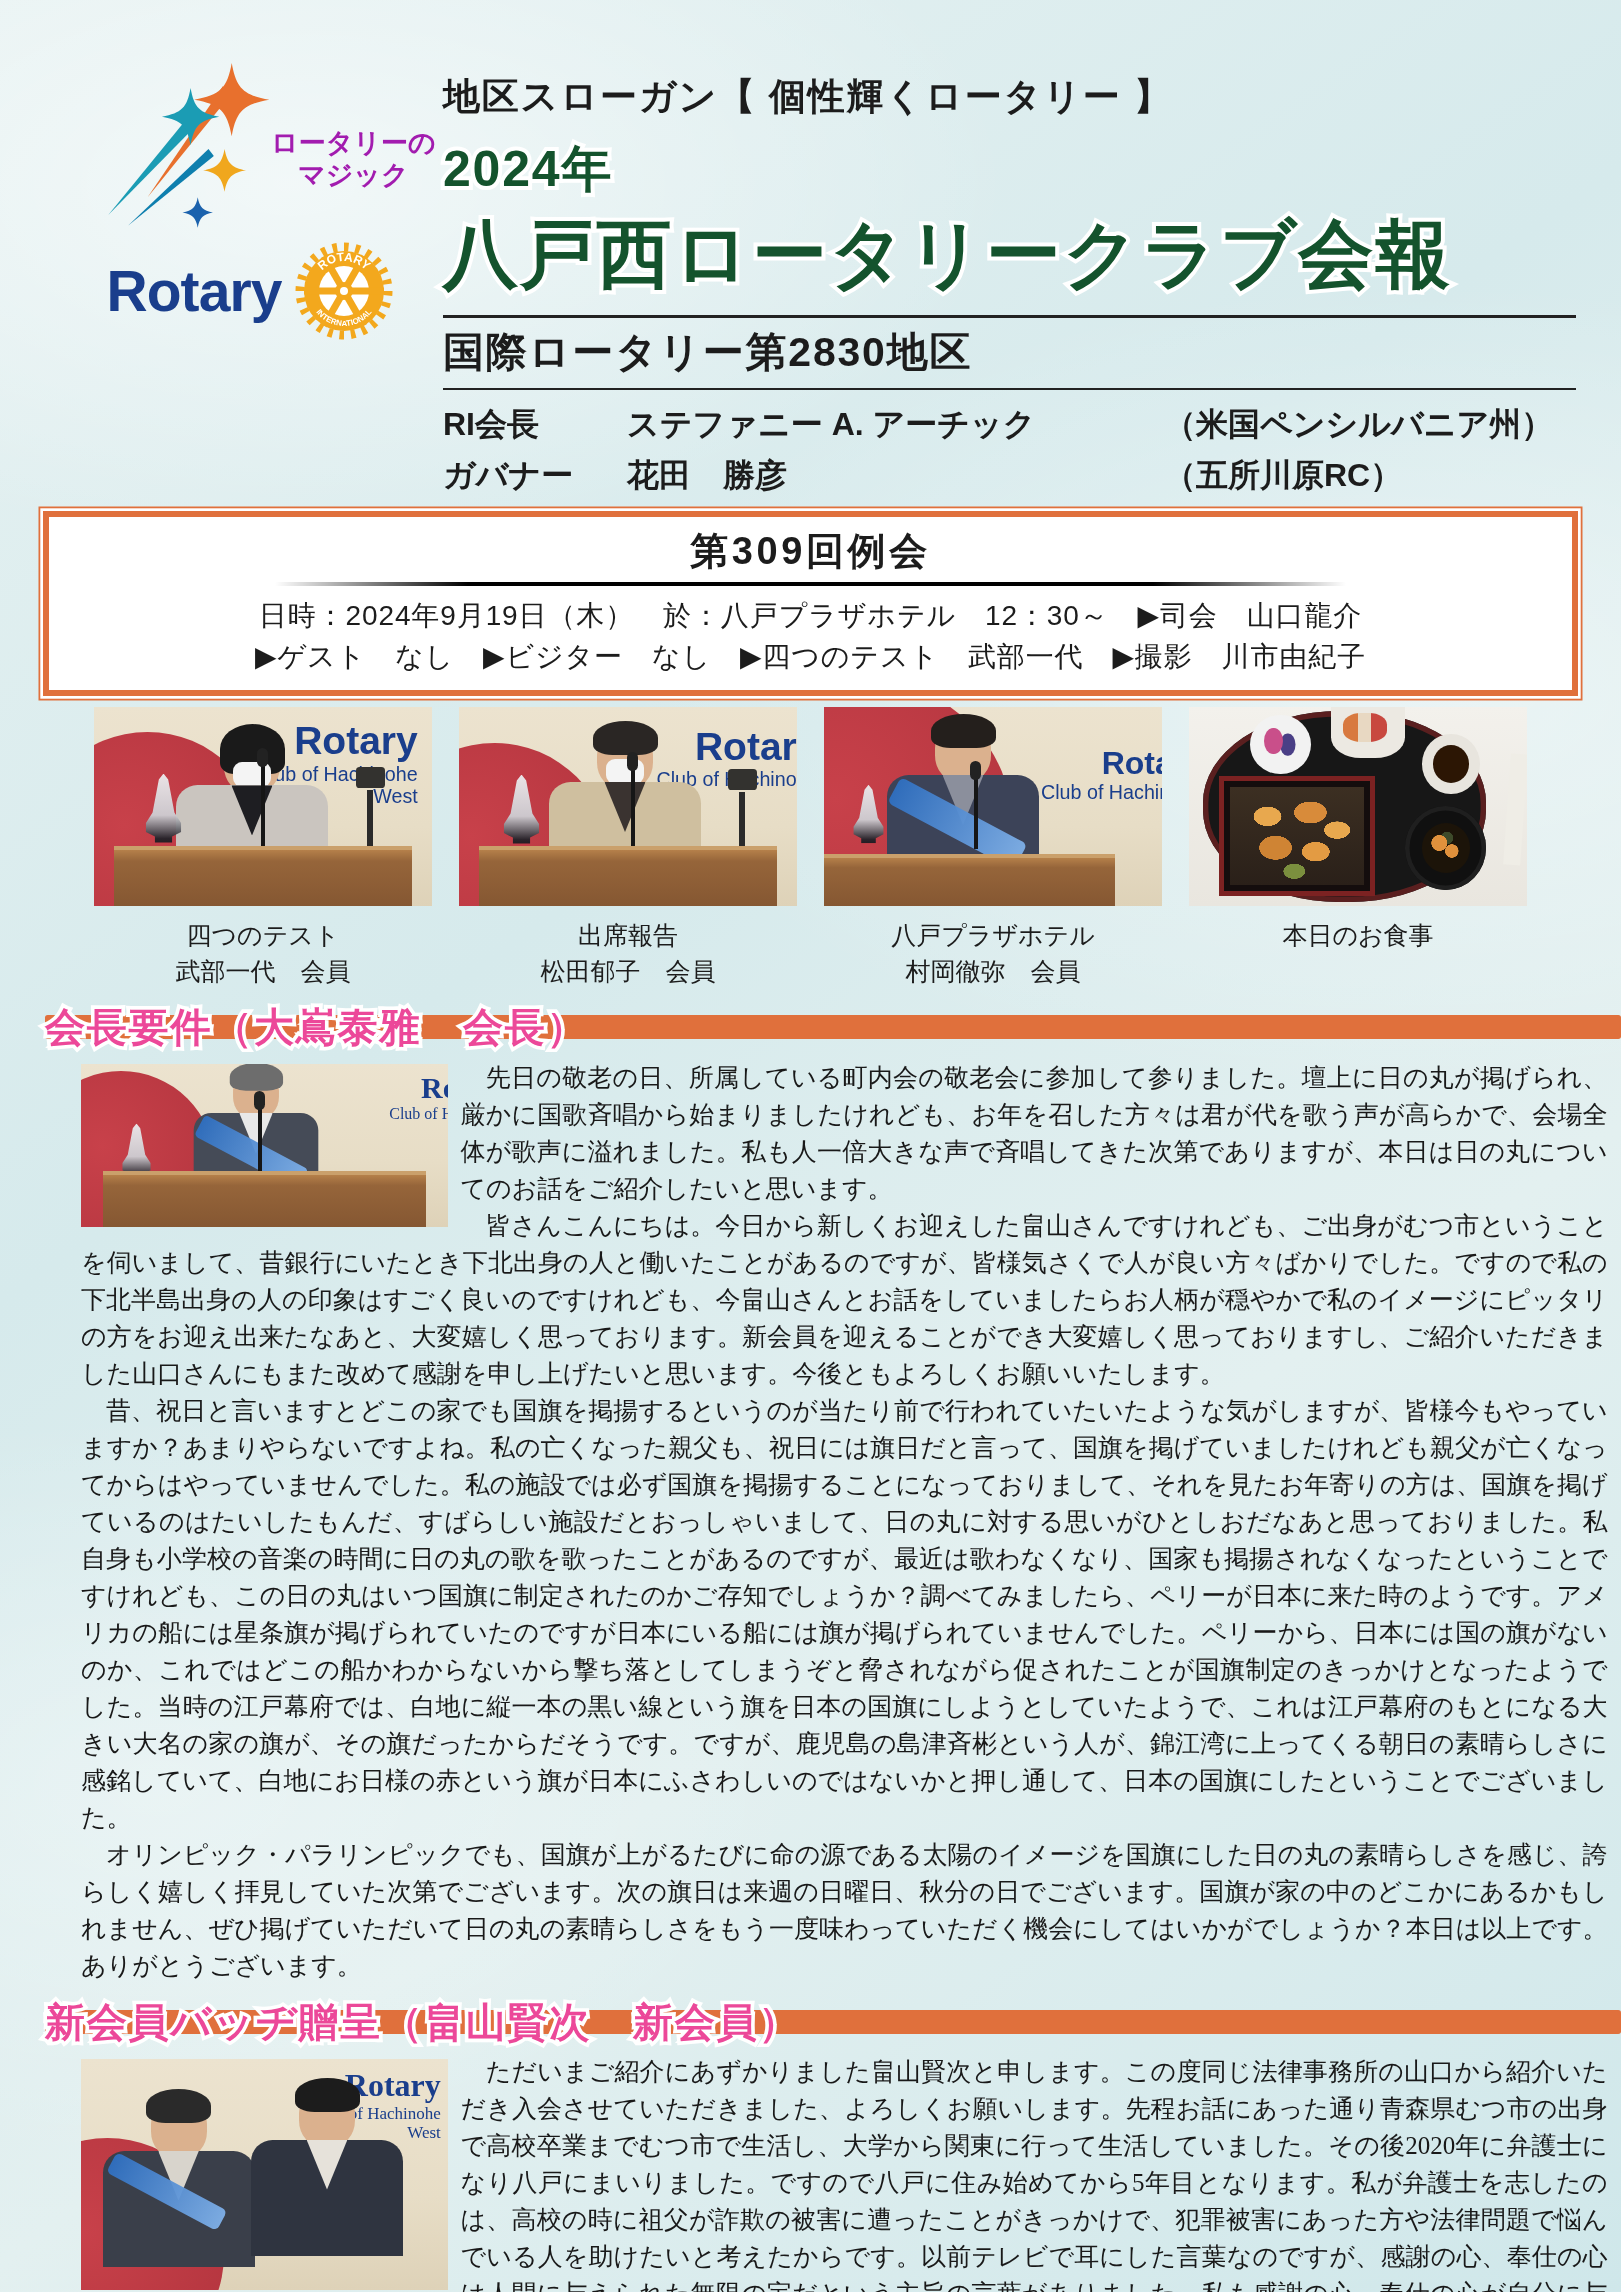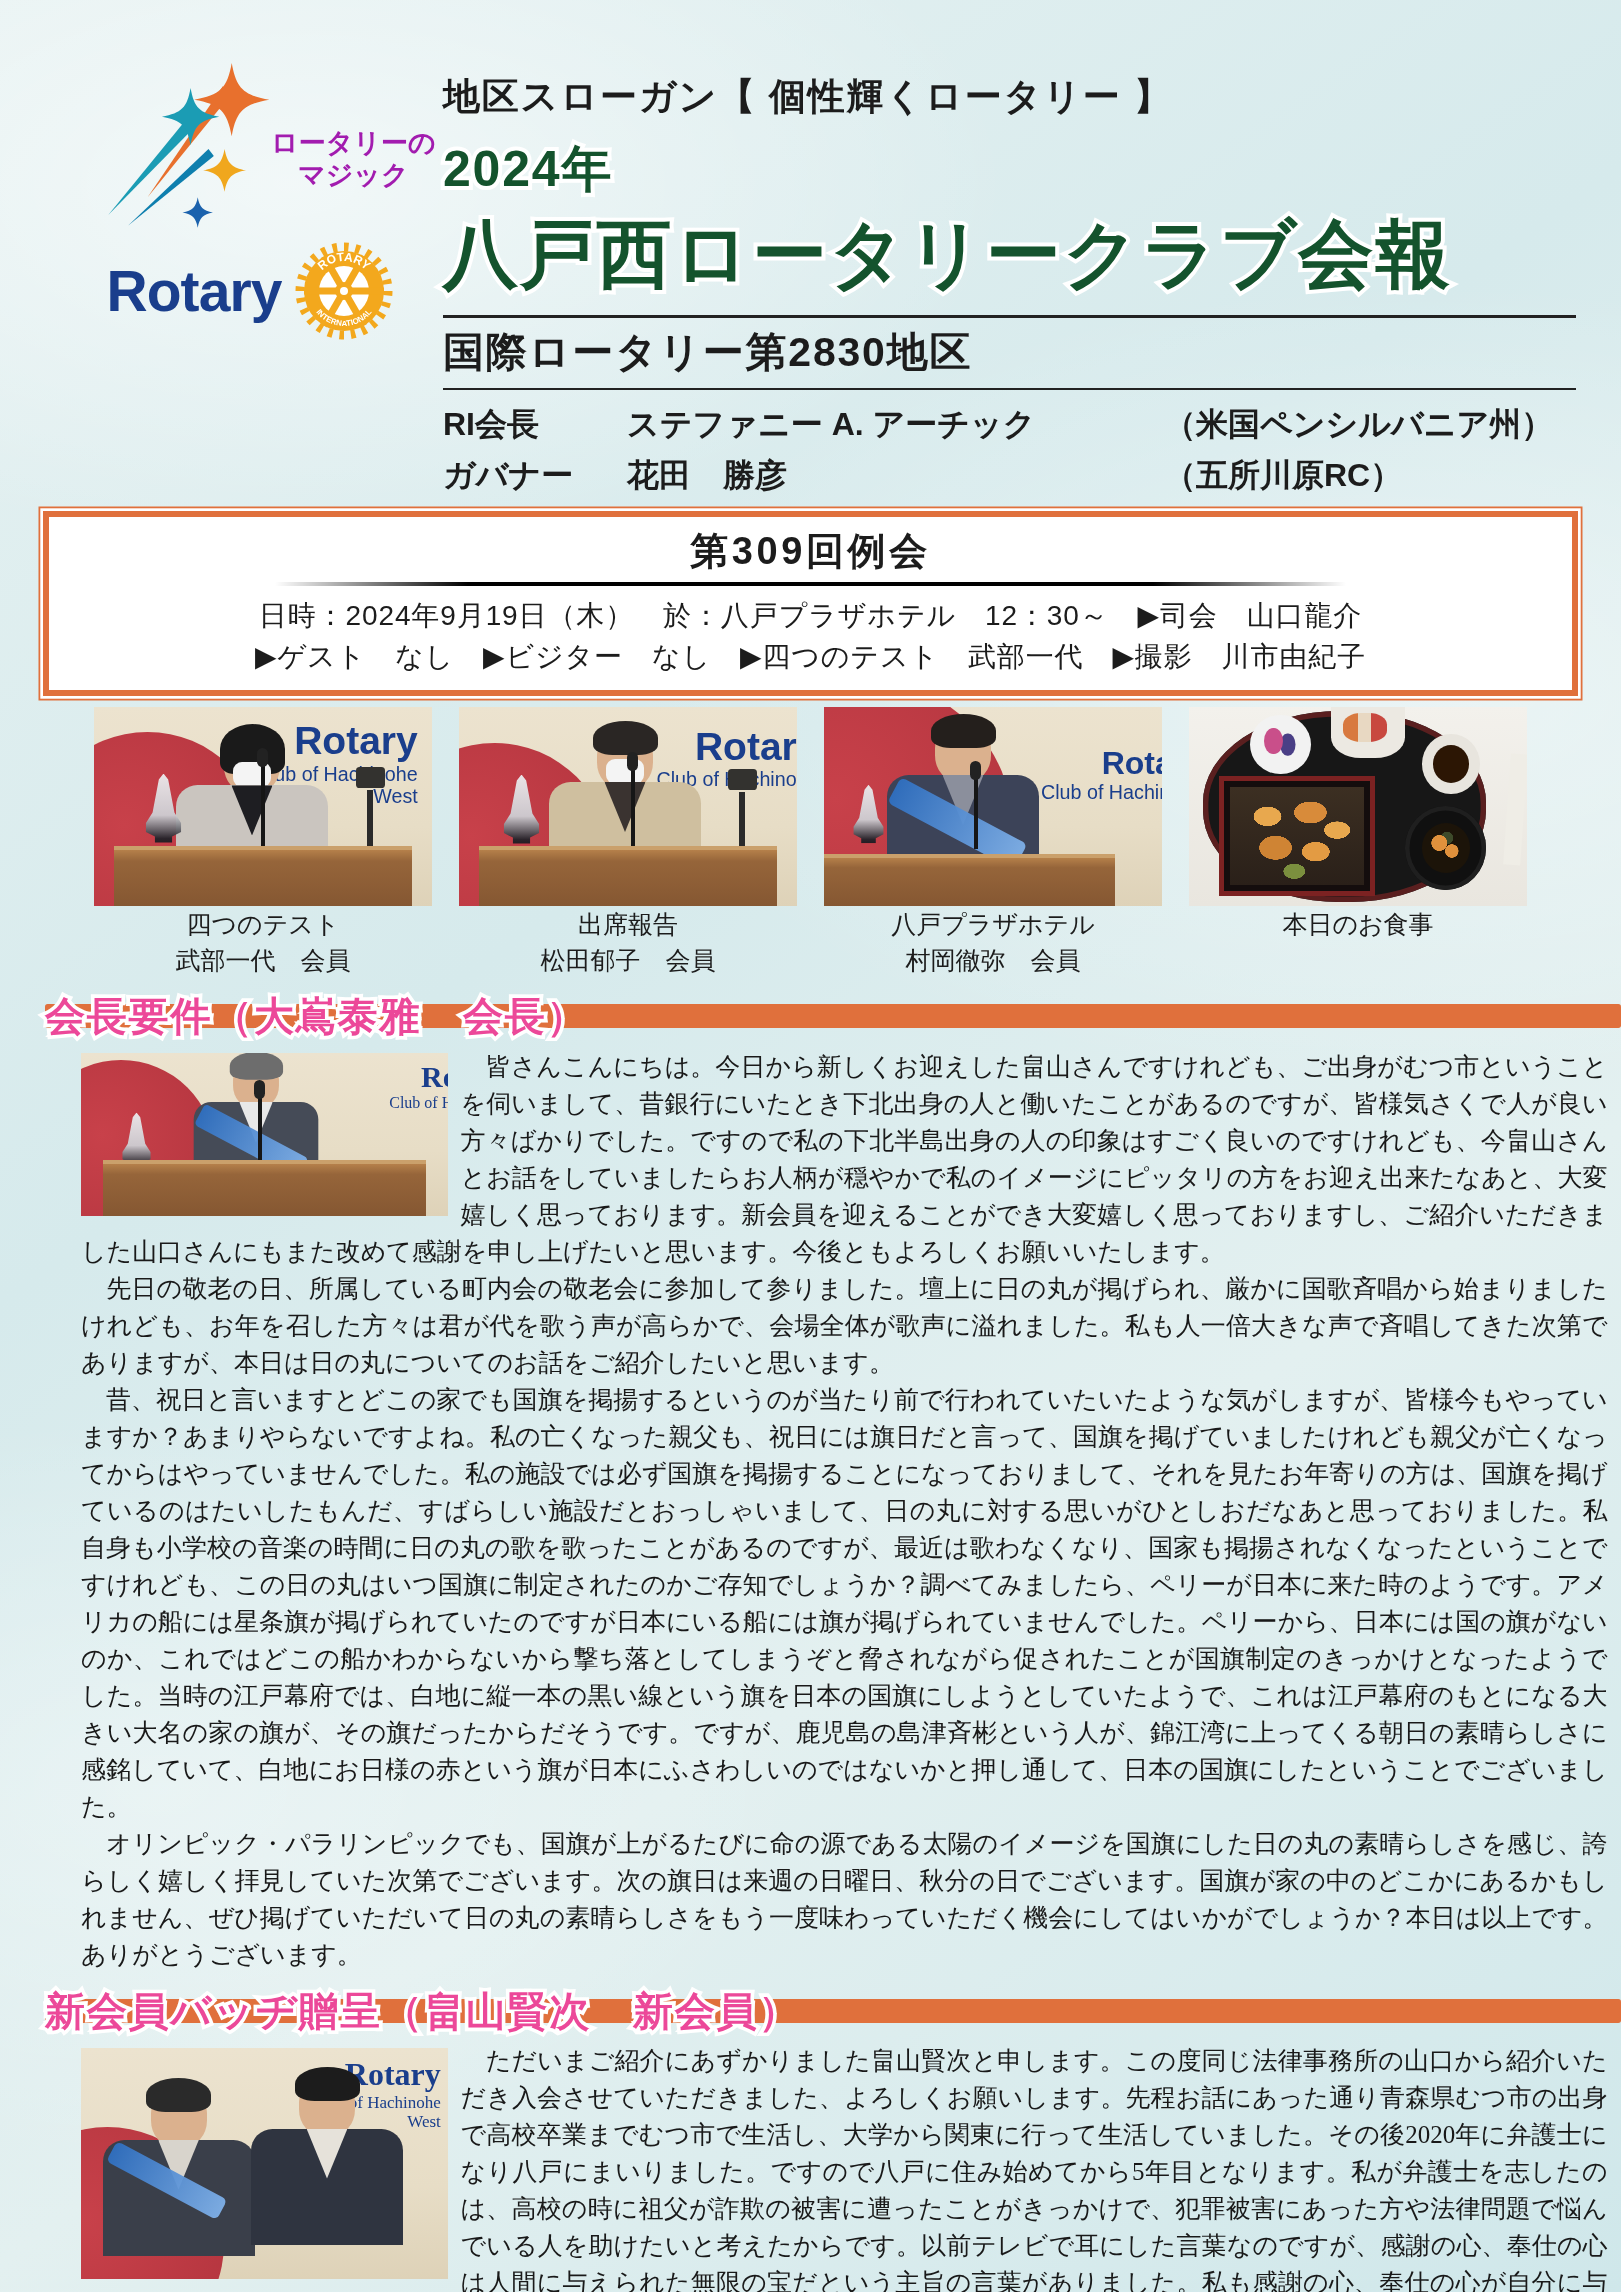--- a/index.html
+++ b/index.html
@@ -44,21 +44,21 @@
     padding:9px 18px 12.5px; text-align:center;
   }
   .meeting-title { font-size:38px; font-weight:600; letter-spacing:3.6px; }
   .meeting-divider { height:4.5px; width:72%; margin:5.4px auto 9px;
     background:linear-gradient(90deg, rgba(0,0,0,0), #000 18%, #000 82%, rgba(0,0,0,0)); }
   .meeting-line { font-size:28px; font-weight:500; line-height:41px; letter-spacing:0.9px; }
   
   .strip { display:flex; gap:27px; margin:10.7px 94px 0; }
   .strip figure { width:338px; }
   .strip .scene { height:199px; }
-  figcaption { text-align:center; font-size:25px; font-weight:500; line-height:36px; margin-top:0; }
+  figcaption { text-align:center; font-size:25px; font-weight:500; line-height:36px; margin-top:11px; }
   
   .scene { position:relative; overflow:hidden; background:linear-gradient(180deg,#ece3cf 0%,#e7ddc6 60%,#ded2b8 100%); }
   .flag { position:absolute; border-radius:50%; background:radial-gradient(circle at 40% 40%, #c8414a, #b1333d); }
   .banner-text { position:absolute; color:#1a3e8c; text-align:right; line-height:1.12; }
   .banner-text .brand { font-weight:bold; font-size:39px; }
   .banner-text .sub { font-size:19.7px; font-weight:500; }
   .person { position:absolute; width:152px; }
   .person .head { position:relative; width:56px; height:63px; margin:0 auto; background:#dbb18e; border-radius:46% 46% 42% 42%; }
   .person .hair { position:absolute; top:-5.4px; left:-4.5px; right:-4.5px; height:34px; background:var(--hair,#1c1c1c); border-radius:50% 50% 30% 30%; }
   .person.longhair .hair { height:50px; border-radius:50% 50% 22% 22%; }
@@ -292,22 +292,22 @@
         </div>
       <div class="torso">
           <div class="vneck"></div>
           <div class="sash"></div>
         </div>
     </div>
     <div class="bell" style="left:36px;bottom:36px;transform:scale(.8);"></div>
     <div class="mic" style="left:177px;top:43px;height:64px;"></div>
     <div class="podium" style="height:34%;"></div>
   </div>
+  <p>　先日の敬老の日、所属している町内会の敬老会に参加して参りました。壇上に日の丸が掲げられ、厳かに国歌斉唱から始まりましたけれども、お年を召した方々は君が代を歌う声が高らかで、会場全体が歌声に溢れました。私も人一倍大きな声で斉唱してきた次第でありますが、本日は日の丸についてのお話をご紹介したいと思います。</p>
   <p>　皆さんこんにちは。今日から新しくお迎えした畠山さんですけれども、ご出身がむつ市ということを伺いまして、昔銀行にいたとき下北出身の人と働いたことがあるのですが、皆様気さくで人が良い方々ばかりでした。ですので私の下北半島出身の人の印象はすごく良いのですけれども、今畠山さんとお話をしていましたらお人柄が穏やかで私のイメージにピッタリの方をお迎え出来たなあと、大変嬉しく思っております。新会員を迎えることができ大変嬉しく思っておりますし、ご紹介いただきました山口さんにもまた改めて感謝を申し上げたいと思います。今後ともよろしくお願いいたします。</p>
-  <p>　先日の敬老の日、所属している町内会の敬老会に参加して参りました。壇上に日の丸が掲げられ、厳かに国歌斉唱から始まりましたけれども、お年を召した方々は君が代を歌う声が高らかで、会場全体が歌声に溢れました。私も人一倍大きな声で斉唱してきた次第でありますが、本日は日の丸についてのお話をご紹介したいと思います。</p>
   <p>　昔、祝日と言いますとどこの家でも国旗を掲揚するというのが当たり前で行われていたいたような気がしますが、皆様今もやっていますか？あまりやらないですよね。私の亡くなった親父も、祝日には旗日だと言って、国旗を掲げていましたけれども親父が亡くなってからはやっていませんでした。私の施設では必ず国旗を掲揚することになっておりまして、それを見たお年寄りの方は、国旗を掲げているのはたいしたもんだ、すばらしい施設だとおっしゃいまして、日の丸に対する思いがひとしおだなあと思っておりました。私自身も小学校の音楽の時間に日の丸の歌を歌ったことがあるのですが、最近は歌わなくなり、国家も掲揚されなくなったということですけれども、この日の丸はいつ国旗に制定されたのかご存知でしょうか？調べてみましたら、ペリーが日本に来た時のようです。アメリカの船には星条旗が掲げられていたのですが日本にいる船には旗が掲げられていませんでした。ペリーから、日本には国の旗がないのか、これではどこの船かわからないから撃ち落としてしまうぞと脅されながら促されたことが国旗制定のきっかけとなったようでした。当時の江戸幕府では、白地に縦一本の黒い線という旗を日本の国旗にしようとしていたようで、これは江戸幕府のもとになる大きい大名の家の旗が、その旗だったからだそうです。ですが、鹿児島の島津斉彬という人が、錦江湾に上ってくる朝日の素晴らしさに感銘していて、白地にお日様の赤という旗が日本にふさわしいのではないかと押し通して、日本の国旗にしたということでございました。</p>
   <p>　オリンピック・パラリンピックでも、国旗が上がるたびに命の源である太陽のイメージを国旗にした日の丸の素晴らしさを感じ、誇らしく嬉しく拝見していた次第でございます。次の旗日は来週の日曜日、秋分の日でございます。国旗が家の中のどこかにあるかもしれません、ぜひ掲げていただいて日の丸の素晴らしさをもう一度味わっていただく機会にしてはいかがでしょうか？本日は以上です。ありがとうございます。</p>
 </div>
 
 <div class="sec-head">
   <span class="sec-bar"></span>
   <span class="sec-label">新会員バッヂ贈呈（畠山賢次　新会員）</span>
 </div>
 <div class="sec-body">
   <div class="scene float-photo" style="width:367px;height:231px;">

